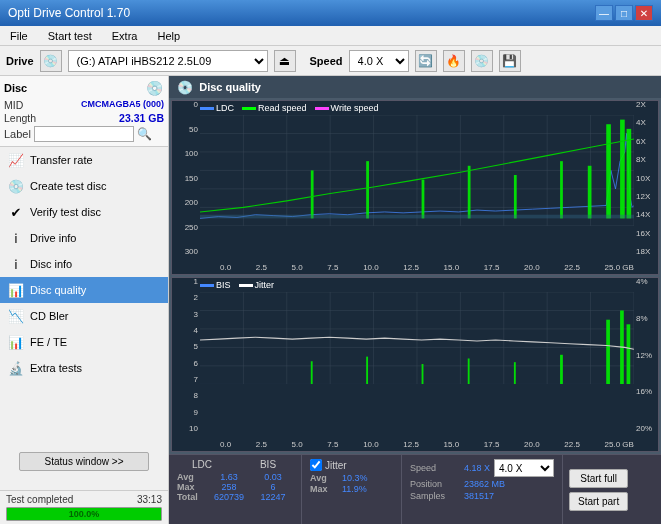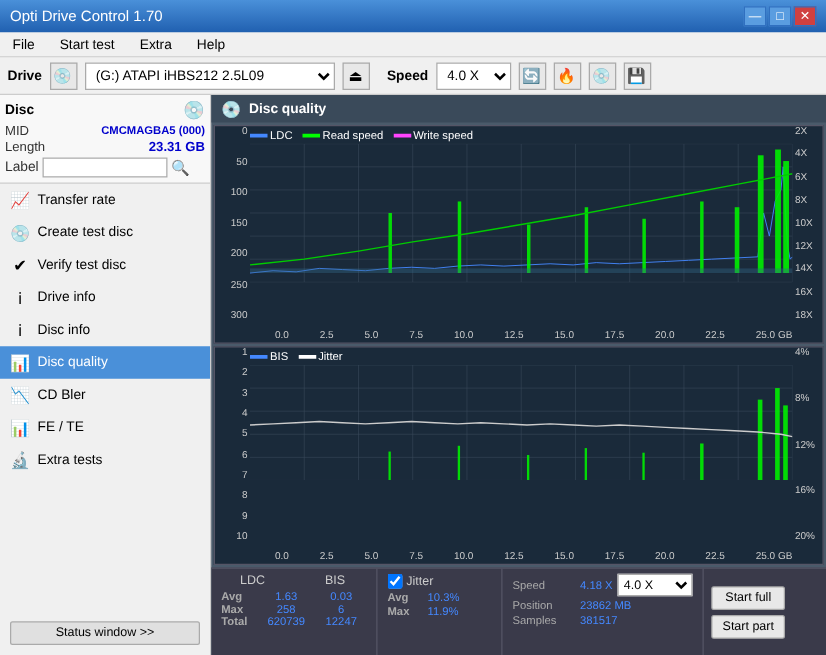--- a/index.html
+++ b/index.html
@@ -159,21 +159,21 @@
     .nav-item .icon { font-size: 13px; width: 16px; text-align: center; }
 
     
     .status-window-btn {
       background: #e0e0e0;
       border: 1px solid #aaa;
       border-radius: 2px;
       padding: 3px 6px;
       font-size: 10px;
       cursor: pointer;
-      margin: 8px;
+      margin: 19px;
       text-align: center;
     }
 
     
     .progress-area {
       padding: 3px 6px;
       background: #f0f0f0;
       border-top: 1px solid #ccc;
     }
     .progress-bar-outer {
@@ -516,20 +516,31 @@
         <span>FE / TE</span>
       </div>
       <div class="nav-item">
         <span class="icon">🔬</span>
         <span>Extra tests</span>
       </div>
     </div>
 
     <div class="status-window-btn">Status window &gt;&gt;</div>
 
+    <div class="progress-area">
+      <div style="display:flex; justify-content:space-between; align-items:center; margin-bottom:2px;">
+        <span style="font-size:10px; color:#333;">Test completed</span>
+        <span style="font-size:10px; color:#333;">33:13</span>
+      </div>
+      <div class="progress-bar-outer">
+        <div class="progress-bar-inner" style="width:100%;">
+          <span>100.0%</span>
+        </div>
+      </div>
+    </div>
 
   </div>
 
   <div class="main-content">
 
     <div class="chart-header">
       <span class="chart-icon">💿</span>
       <span class="chart-title">Disc quality</span>
     </div>
 

